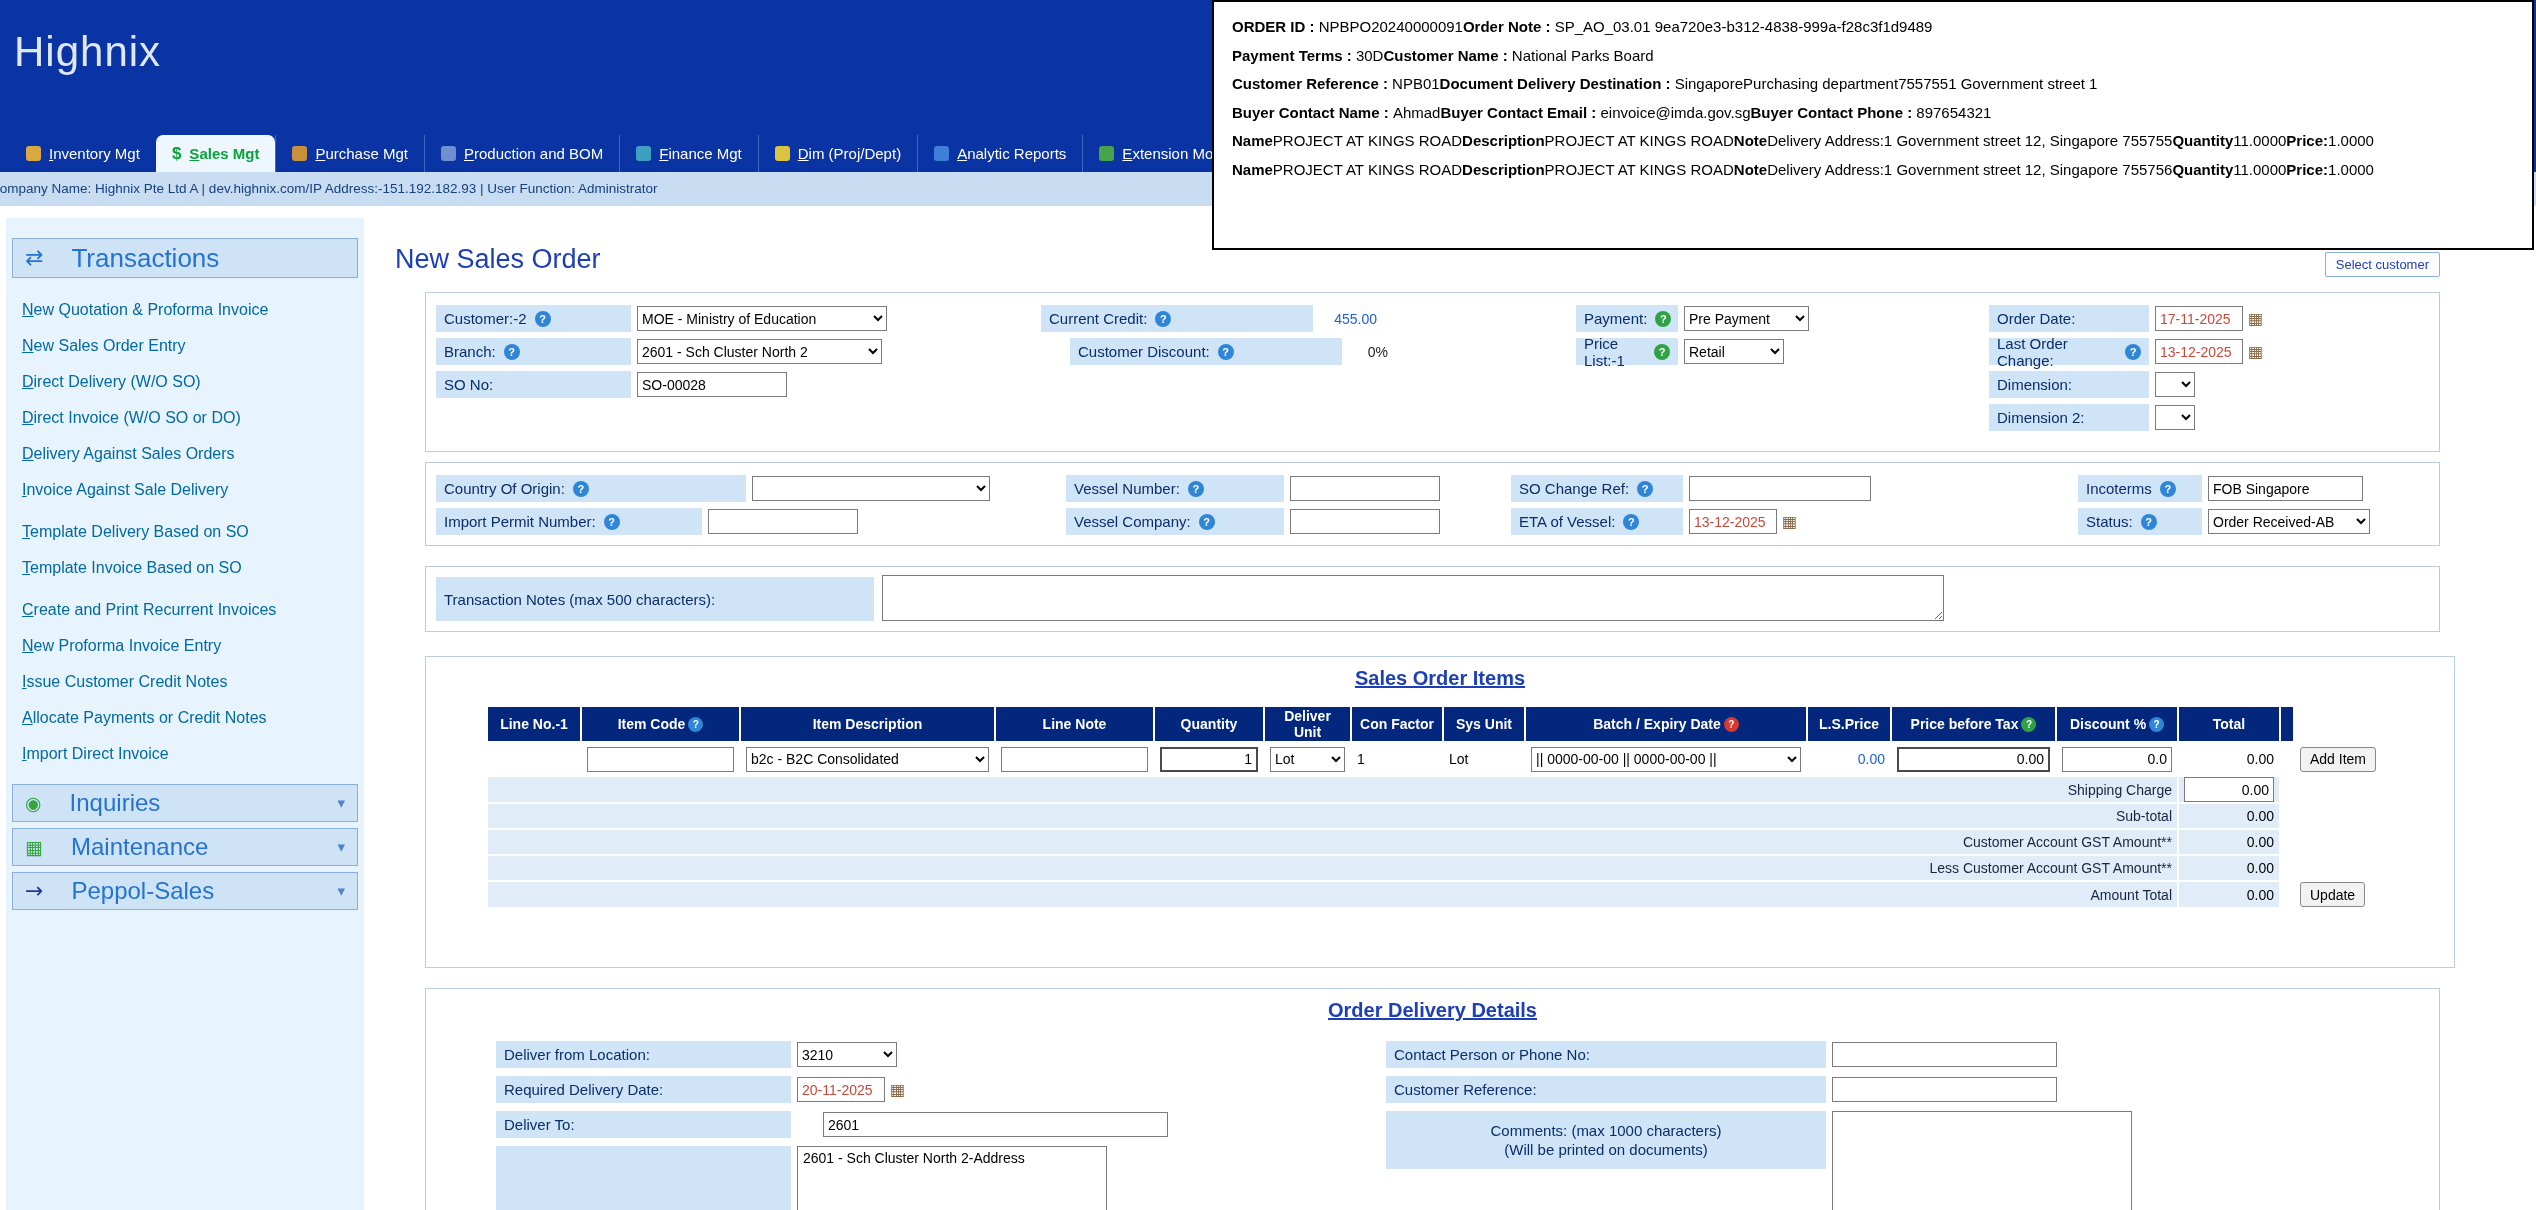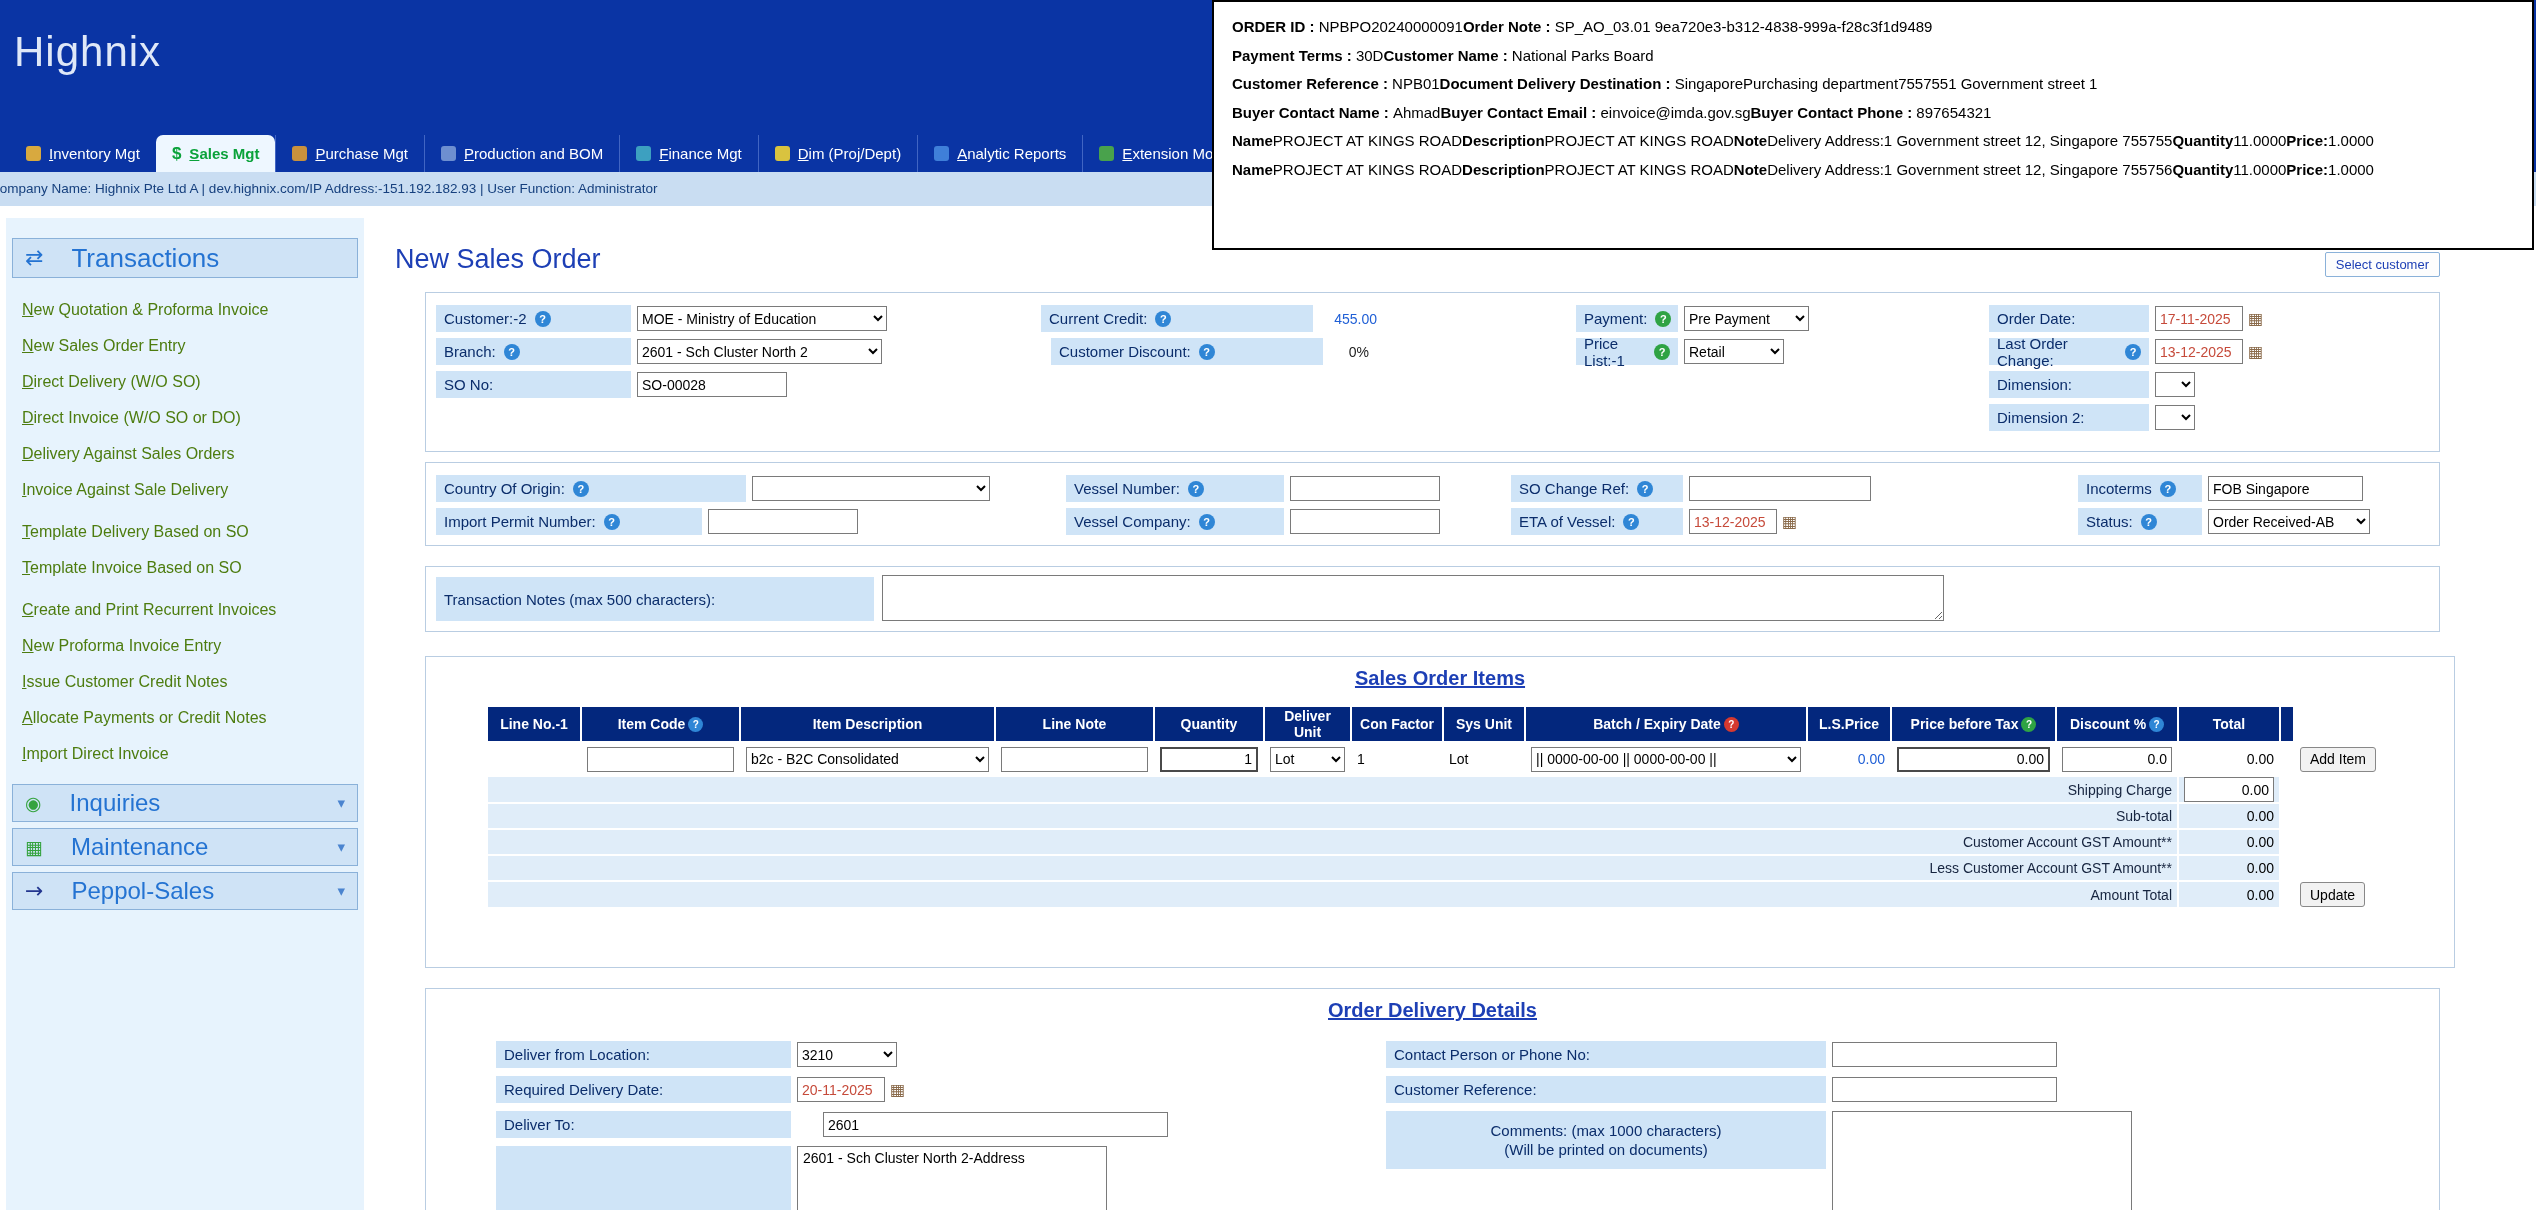--- a/index.html
+++ b/index.html
@@ -35,21 +35,21 @@
              box-sizing:border-box;cursor:pointer;}
   .side-head.small{margin:6px 6px;height:38px;font-size:24px;}
   .side-ico{font-family:"DejaVu Sans",sans-serif;font-size:22px;line-height:1;}
   .ic-swap{color:#2473d2;}.ic-swap::before{content:"⇄";}
   .ic-target{color:#35a33f;font-size:19px;}.ic-target::before{content:"◉";}
   .ic-grid{color:#35a33f;font-size:19px;}.ic-grid::before{content:"▦";}
   .ic-arrow{color:#23368f;}.ic-arrow::before{content:"→";}
   .chev{margin-left:auto;color:#4b84cf;font-size:15px;font-family:"DejaVu Sans",sans-serif;}
   .chev::before{content:"▾";}
   .side-items{padding:4px 0 6px 0;}
-  .side-item{font-size:16px;color:#4d7c0f;padding:9px 0 9px 16px;cursor:pointer;}
+  .side-item{font-size:16px;color:#0369a1;padding:9px 0 9px 16px;cursor:pointer;}
   .side-item::first-letter{text-decoration:underline;}
   .side-item.gap{margin-top:6px;}
 
   
   .main{position:absolute;left:380px;top:218px;right:0;bottom:0;overflow:hidden;background:#fff;}
   .page-title{position:absolute;left:15px;top:26px;color:#1d3fb5;font-size:27px;}
   .select-customer{position:absolute;right:96px;top:34px;height:25px;padding:0 10px;font-size:13px;
                    color:#1d3fb5;background:#fdfdfd;border:1px solid #8ab1d9;border-radius:2px;
                    font-family:inherit;cursor:pointer;}
   .panel{position:absolute;border:1px solid #b9cde2;background:#fff;box-sizing:border-box;}
@@ -217,21 +217,21 @@
       <input class="inp ml" style="width: 150px;" value="SO-00028">
     </div>
 
     <div class="frow" style="left:615px;top:12px;">
       <div class="lbl-cell" style="width:272px">
           <span>Current Credit:</span>
           <span class="q"></span>
         </div>
       <div class="val bval right ml" style="width:58px">455.00</div>
     </div>
-    <div class="frow" style="left:625px;top:45px;">
+    <div class="frow" style="left:644px;top:45px;">
       <div class="lbl-cell" style="width:272px">
           <span>Customer Discount:</span>
           <span class="q"></span>
         </div>
       <div class="val right ml" style="width:40px">0%</div>
     </div>
 
     <div class="frow" style="left:1150px;top:12px;">
       <div class="lbl-cell" style="width:102px">
           <span>Payment:</span>

